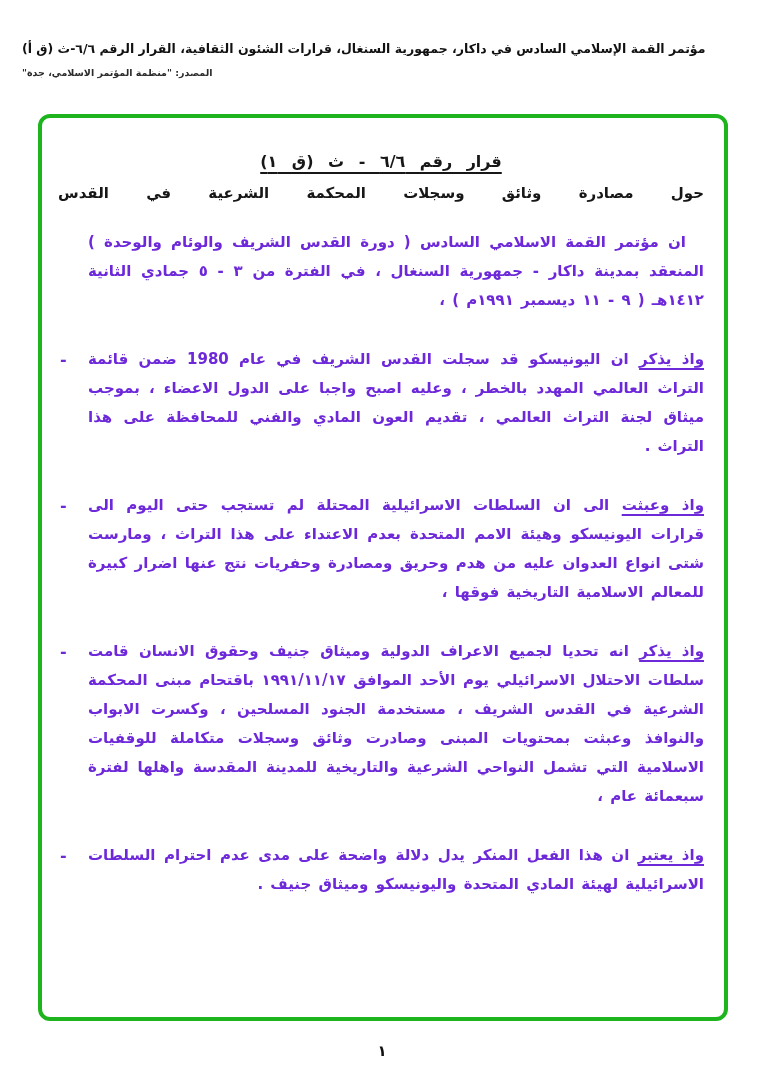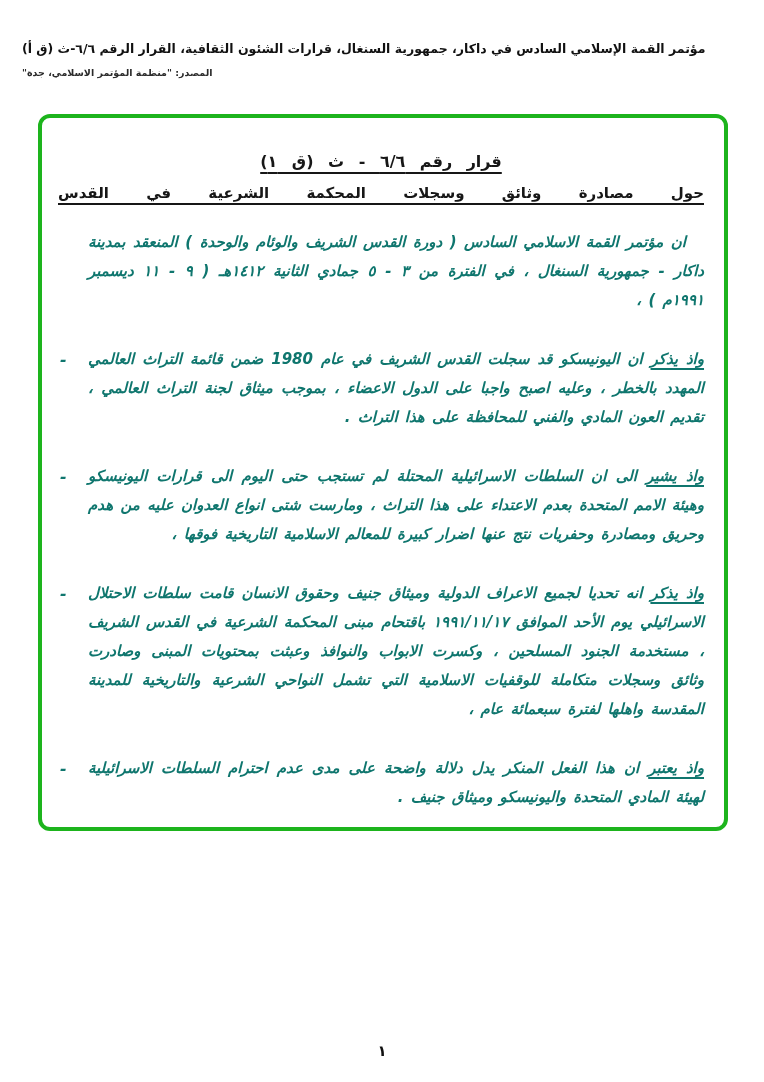--- a/index.html
+++ b/index.html
@@ -20,21 +20,21 @@
     font-size: 12.5px; font-weight: bold; letter-spacing: 0;
     line-height: 18px; color: #111;
   }
   .doc-header .line2 {
     margin-top: 9px; font-size: 9.5px; color: #2b2b2b; font-weight: bold;
   }
 
   .frame {
     position: absolute;
     left: 38px; top: 114px;
-    width: 690px; height: 717px;
+    width: 690px; height: 907px;
     border: 4px solid #1db41d;
     border-radius: 12px;
     padding: 34px 20px 0 16px;
     background: #ffffff;
   }
 
   .title-line {
     direction: rtl; text-align: center;
     font-size: 16px; font-weight: bold;
   }
@@ -42,38 +42,36 @@
     text-decoration: underline;
     text-decoration-thickness: 1.5px;
     text-underline-offset: 5px;
     word-spacing: 9px;
   }
   .subtitle-line {
     direction: rtl;
     margin-top: 13px;
     font-size: 15px; font-weight: bold;
     text-align: justify; text-align-last: justify;
-    text-decoration: underline;
     text-decoration-thickness: 1.5px;
     text-underline-offset: 5px;
   }
 
   .doc-body { margin-top: 26px; }
 
   .para {
     position: relative;
     direction: rtl;
     text-align: justify;
     font-size: 15px;
     font-weight: bold;
     line-height: 29px;
     padding-left: 30px;
-    color: #0f766e;
+    color: #6d28d9;
     word-spacing: 2px;
-    font-style: italic;
   }
   .para + .para { margin-top: 30px; }
   .para.intro { text-indent: 18px; margin-top: 0; }
 
   .marker {
     position: absolute;
     left: 2px; top: 0;
     font-weight: bold;
     font-size: 16px;
   }
@@ -114,21 +112,21 @@
       <div class="para intro">ان مؤتمر القمة الاسلامي السادس ( دورة القدس الشريف والوئام والوحدة ) المنعقد بمدينة داكار - جمهورية السنغال ، في الفترة من ٣ - ٥ جمادي الثانية ١٤١٢هـ ( ٩ - ١١ ديسمبر ١٩٩١م ) ،</div>
 
       <div class="para">
         <span class="marker">-</span>
         <span class="lead">واذ يذكر</span> 
         <span>ان اليونيسكو قد سجلت القدس الشريف في عام 1980 ضمن قائمة التراث العالمي المهدد بالخطر ، وعليه اصبح واجبا على الدول الاعضاء ، بموجب ميثاق لجنة التراث العالمي ، تقديم العون المادي والفني للمحافظة على هذا التراث .</span>
       </div>
 
       <div class="para">
         <span class="marker">-</span>
-        <span class="lead">واذ يشير</span> 
+        <span class="lead">واذ وعبثت</span> 
         <span>الى ان السلطات الاسرائيلية المحتلة لم تستجب حتى اليوم الى قرارات اليونيسكو وهيئة الامم المتحدة بعدم الاعتداء على هذا التراث ، ومارست شتى انواع العدوان عليه من هدم وحريق ومصادرة وحفريات نتج عنها اضرار كبيرة للمعالم الاسلامية التاريخية فوقها ،</span>
       </div>
 
       <div class="para">
         <span class="marker">-</span>
         <span class="lead">واذ يذكر</span> 
         <span>انه تحديا لجميع الاعراف الدولية وميثاق جنيف وحقوق الانسان قامت سلطات الاحتلال الاسرائيلي يوم الأحد الموافق ١٩٩١/١١/١٧ باقتحام مبنى المحكمة الشرعية في القدس الشريف ، مستخدمة الجنود المسلحين ، وكسرت الابواب والنوافذ وعبثت بمحتويات المبنى وصادرت وثائق وسجلات متكاملة للوقفيات الاسلامية التي تشمل النواحي الشرعية والتاريخية للمدينة المقدسة واهلها لفترة سبعمائة عام ،</span>
       </div>
 
       <div class="para">

